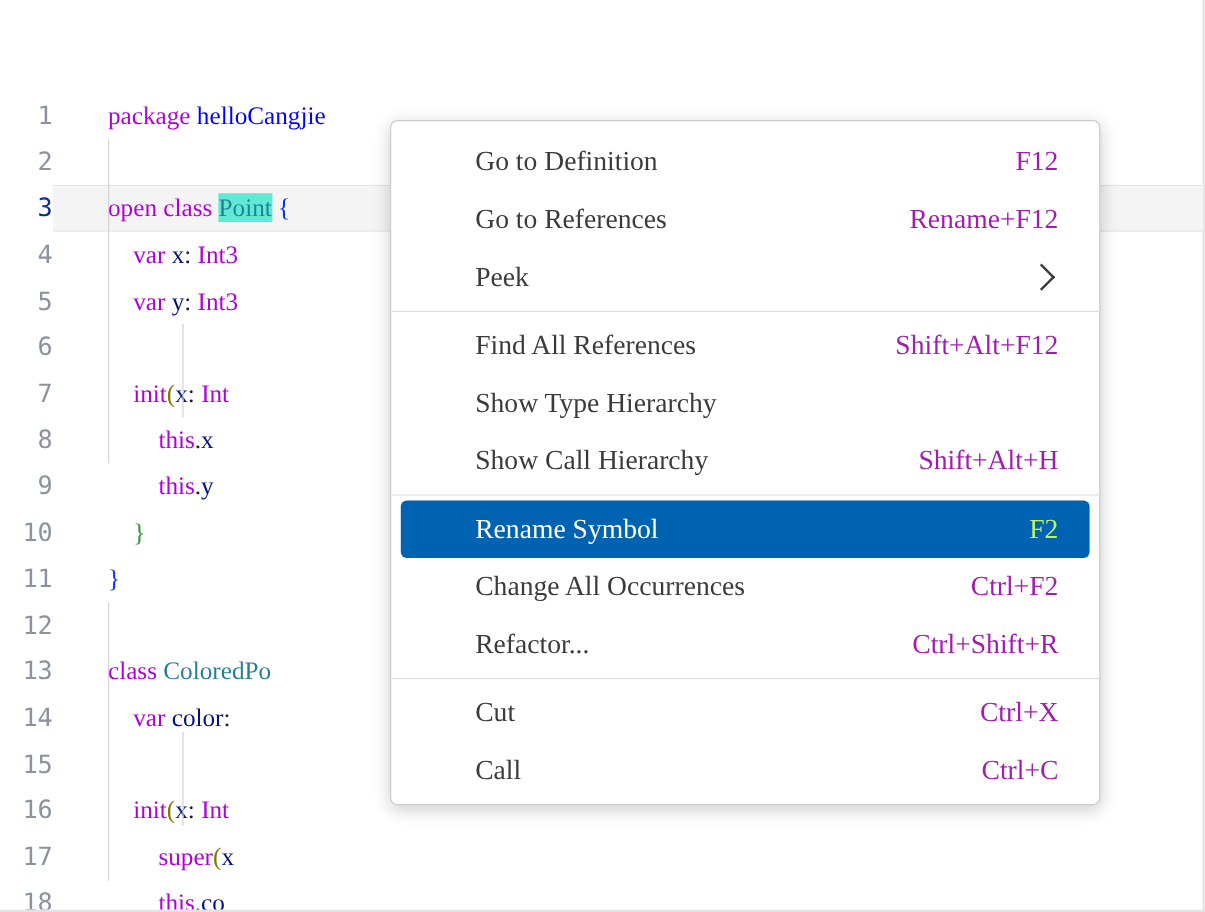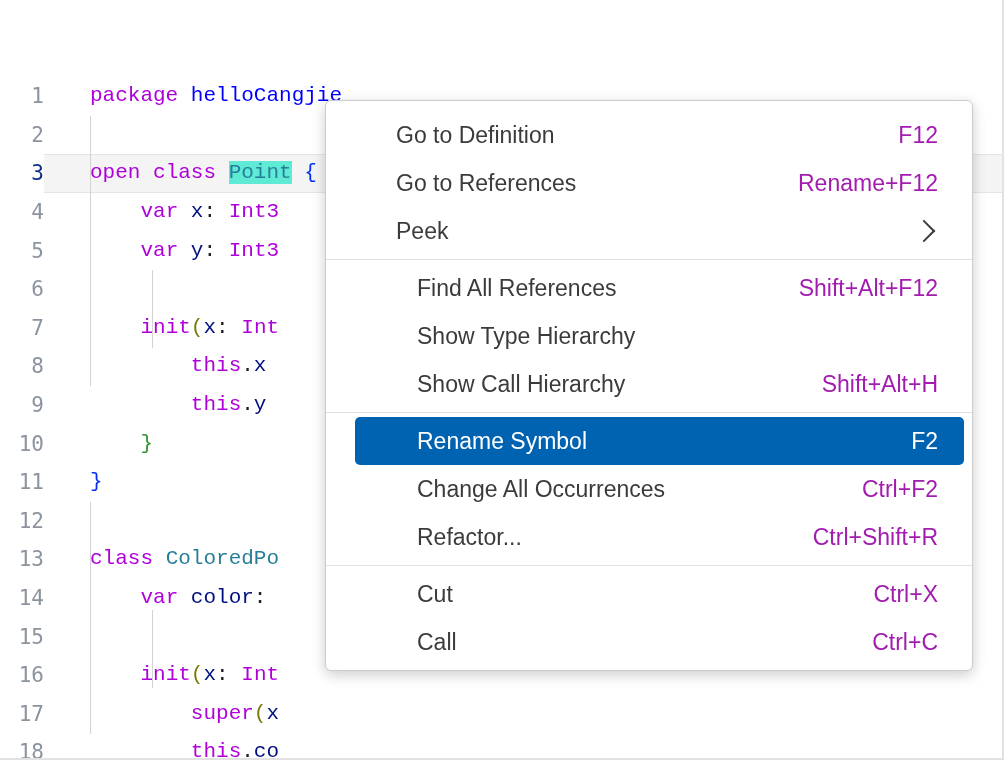--- a/index.html
+++ b/index.html
@@ -51,21 +51,21 @@
     box-sizing: border-box;
     user-select: none;
   }
   .code-line.active .ln {
     color: #0b2f8a;
   }
   .src {
     padding-left: 46px;
     flex: 1;
     position: relative;
-    font-family: Liberation Mono, monospace;
+    font-family: Liberation Serif, serif;
     font-size: 21px;
     color: #1f1f1f;
     letter-spacing: 0px;
   }
   .code-line.active .src {
     background: #f4f4f4;
     box-shadow: inset 0 1px 0 #e4e4e4, inset 0 -1px 0 #e4e4e4;
   }
 
   
@@ -84,36 +84,35 @@
     position: absolute;
     width: 1px;
     background: #d3d3d3;
   }
 
   
   #ctx-menu {
     position: absolute;
     left: 325px;
     top: 100px;
-    width: 648px;
+    width: 592px;
     background: #ffffff;
     border: 1px solid #cccccc;
     border-radius: 6px;
     box-shadow: 0 4px 14px rgba(0,0,0,0.20);
     padding: 6px 0 0 0;
     box-sizing: border-box;
-    font-family: Liberation Sans, sans-serif;
+    font-family: Liberation Serif, serif;
     overflow: hidden;
   }
   .menu-group {
     padding: 4px 0;
   }
   .menu-group + .menu-group {
     border-top: 1px solid #e0e0e0;
-    padding-left: 21px;
   }
   .menu-item {
     display: flex;
     align-items: center;
     justify-content: space-between;
     height: 48px;
     padding: 0 26px 0 62px;
     box-sizing: border-box;
     color: #3b3b3b;
     font-size: 23px;
@@ -127,21 +126,21 @@
   .menu-item .keys {
     color: #a21caf;
     font-size: 23px;
     white-space: nowrap;
   }
   .menu-item.selected {
     background: #0063b1;
     color: #ffffff;
   }
   .menu-item.selected .keys {
-    color: #ffffff;
+    color: #bef264;
   }
   .chev {
     display: inline-block;
     width: 14px;
     height: 14px;
     border-right: 2.5px solid #3b3b3b;
     border-top: 2.5px solid #3b3b3b;
     transform: rotate(45deg);
     margin-right: 6px;
   }

